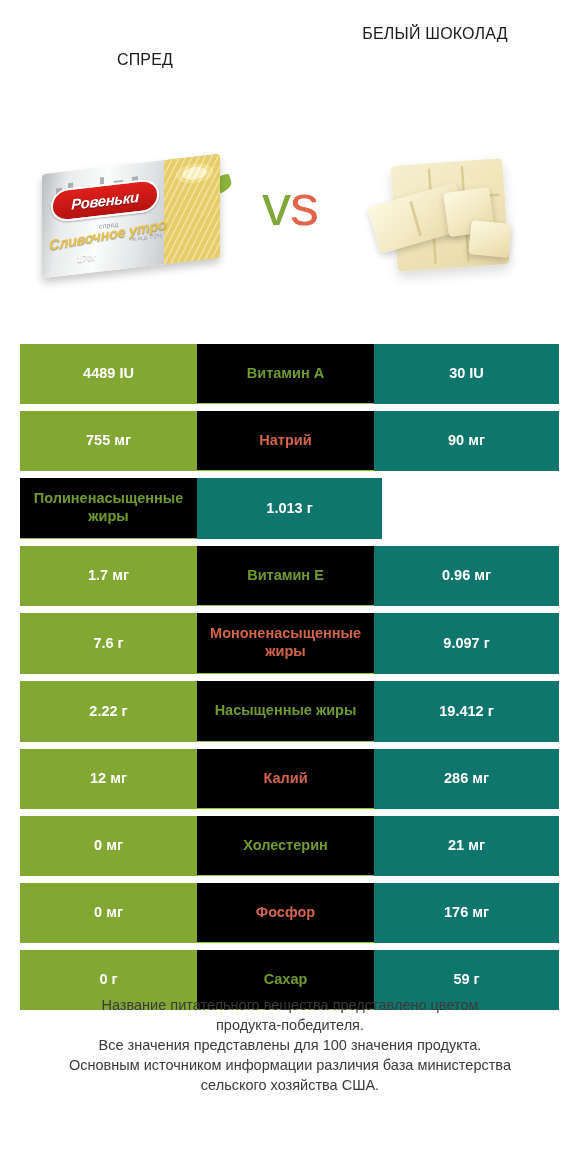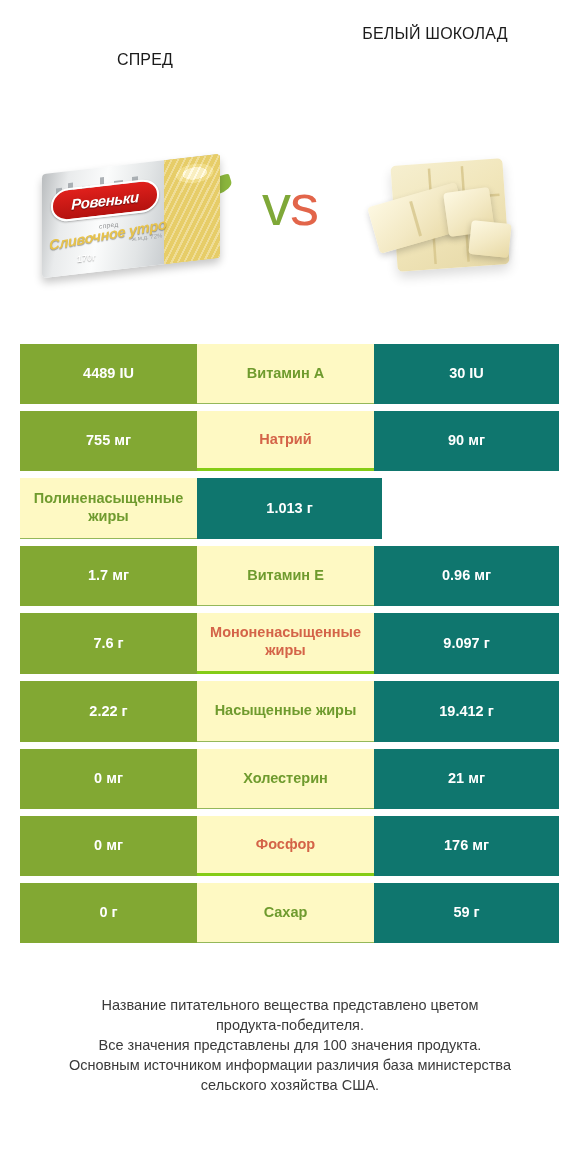--- a/index.html
+++ b/index.html
@@ -266,35 +266,35 @@
     background: #82A833;
     color: #ffffff;
   }
   .cell-right {
     width: 185px;
     background: #0f766e;
     color: #ffffff;
   }
   .cell-mid {
     width: 177px;
-    background: #fef9c3;
+    background: #000000;
     overflow: hidden;
     white-space: nowrap;
     font-weight: 600;
   }
   .cell-mid .label-inner {
     white-space: normal;
     width: 177px;
   }
   .row.h1 .cell { height: 60px; }
   .row.h2 .cell { height: 61px; }
 
   
   .win-green .cell-mid { color: #6f9b2e; border-bottom: 1px solid #94b85a; }
-  .win-orange .cell-mid { color: #d46448; border-bottom: 3px solid #84cc16; }
+  .win-orange .cell-mid { color: #d46448; border-bottom: 1px solid #84cc16; }
   .row:last-child .cell-mid { border-bottom-width: 1px; }
 
   
   .footer {
     position: absolute;
     left: 0;
     top: 995px;
     width: 580px;
     text-align: center;
     color: #3a3a3a;
@@ -376,20 +376,27 @@
         </div>
         <div class="cell cell-right">9.097 г</div>
       </div>
       <div class="row h2 win-green">
         <div class="cell cell-left">2.22 г</div>
         <div class="cell cell-mid">
           <span class="label-inner">Насыщенные жиры</span>
         </div>
         <div class="cell cell-right">19.412 г</div>
       </div>
+      <div class="row h1 win-orange">
+        <div class="cell cell-left">12 мг</div>
+        <div class="cell cell-mid">
+          <span class="label-inner">Калий</span>
+        </div>
+        <div class="cell cell-right">286 мг</div>
+      </div>
       <div class="row h1 win-green">
         <div class="cell cell-left">0 мг</div>
         <div class="cell cell-mid">
           <span class="label-inner">Холестерин</span>
         </div>
         <div class="cell cell-right">21 мг</div>
       </div>
       <div class="row h1 win-orange">
         <div class="cell cell-left">0 мг</div>
         <div class="cell cell-mid">

